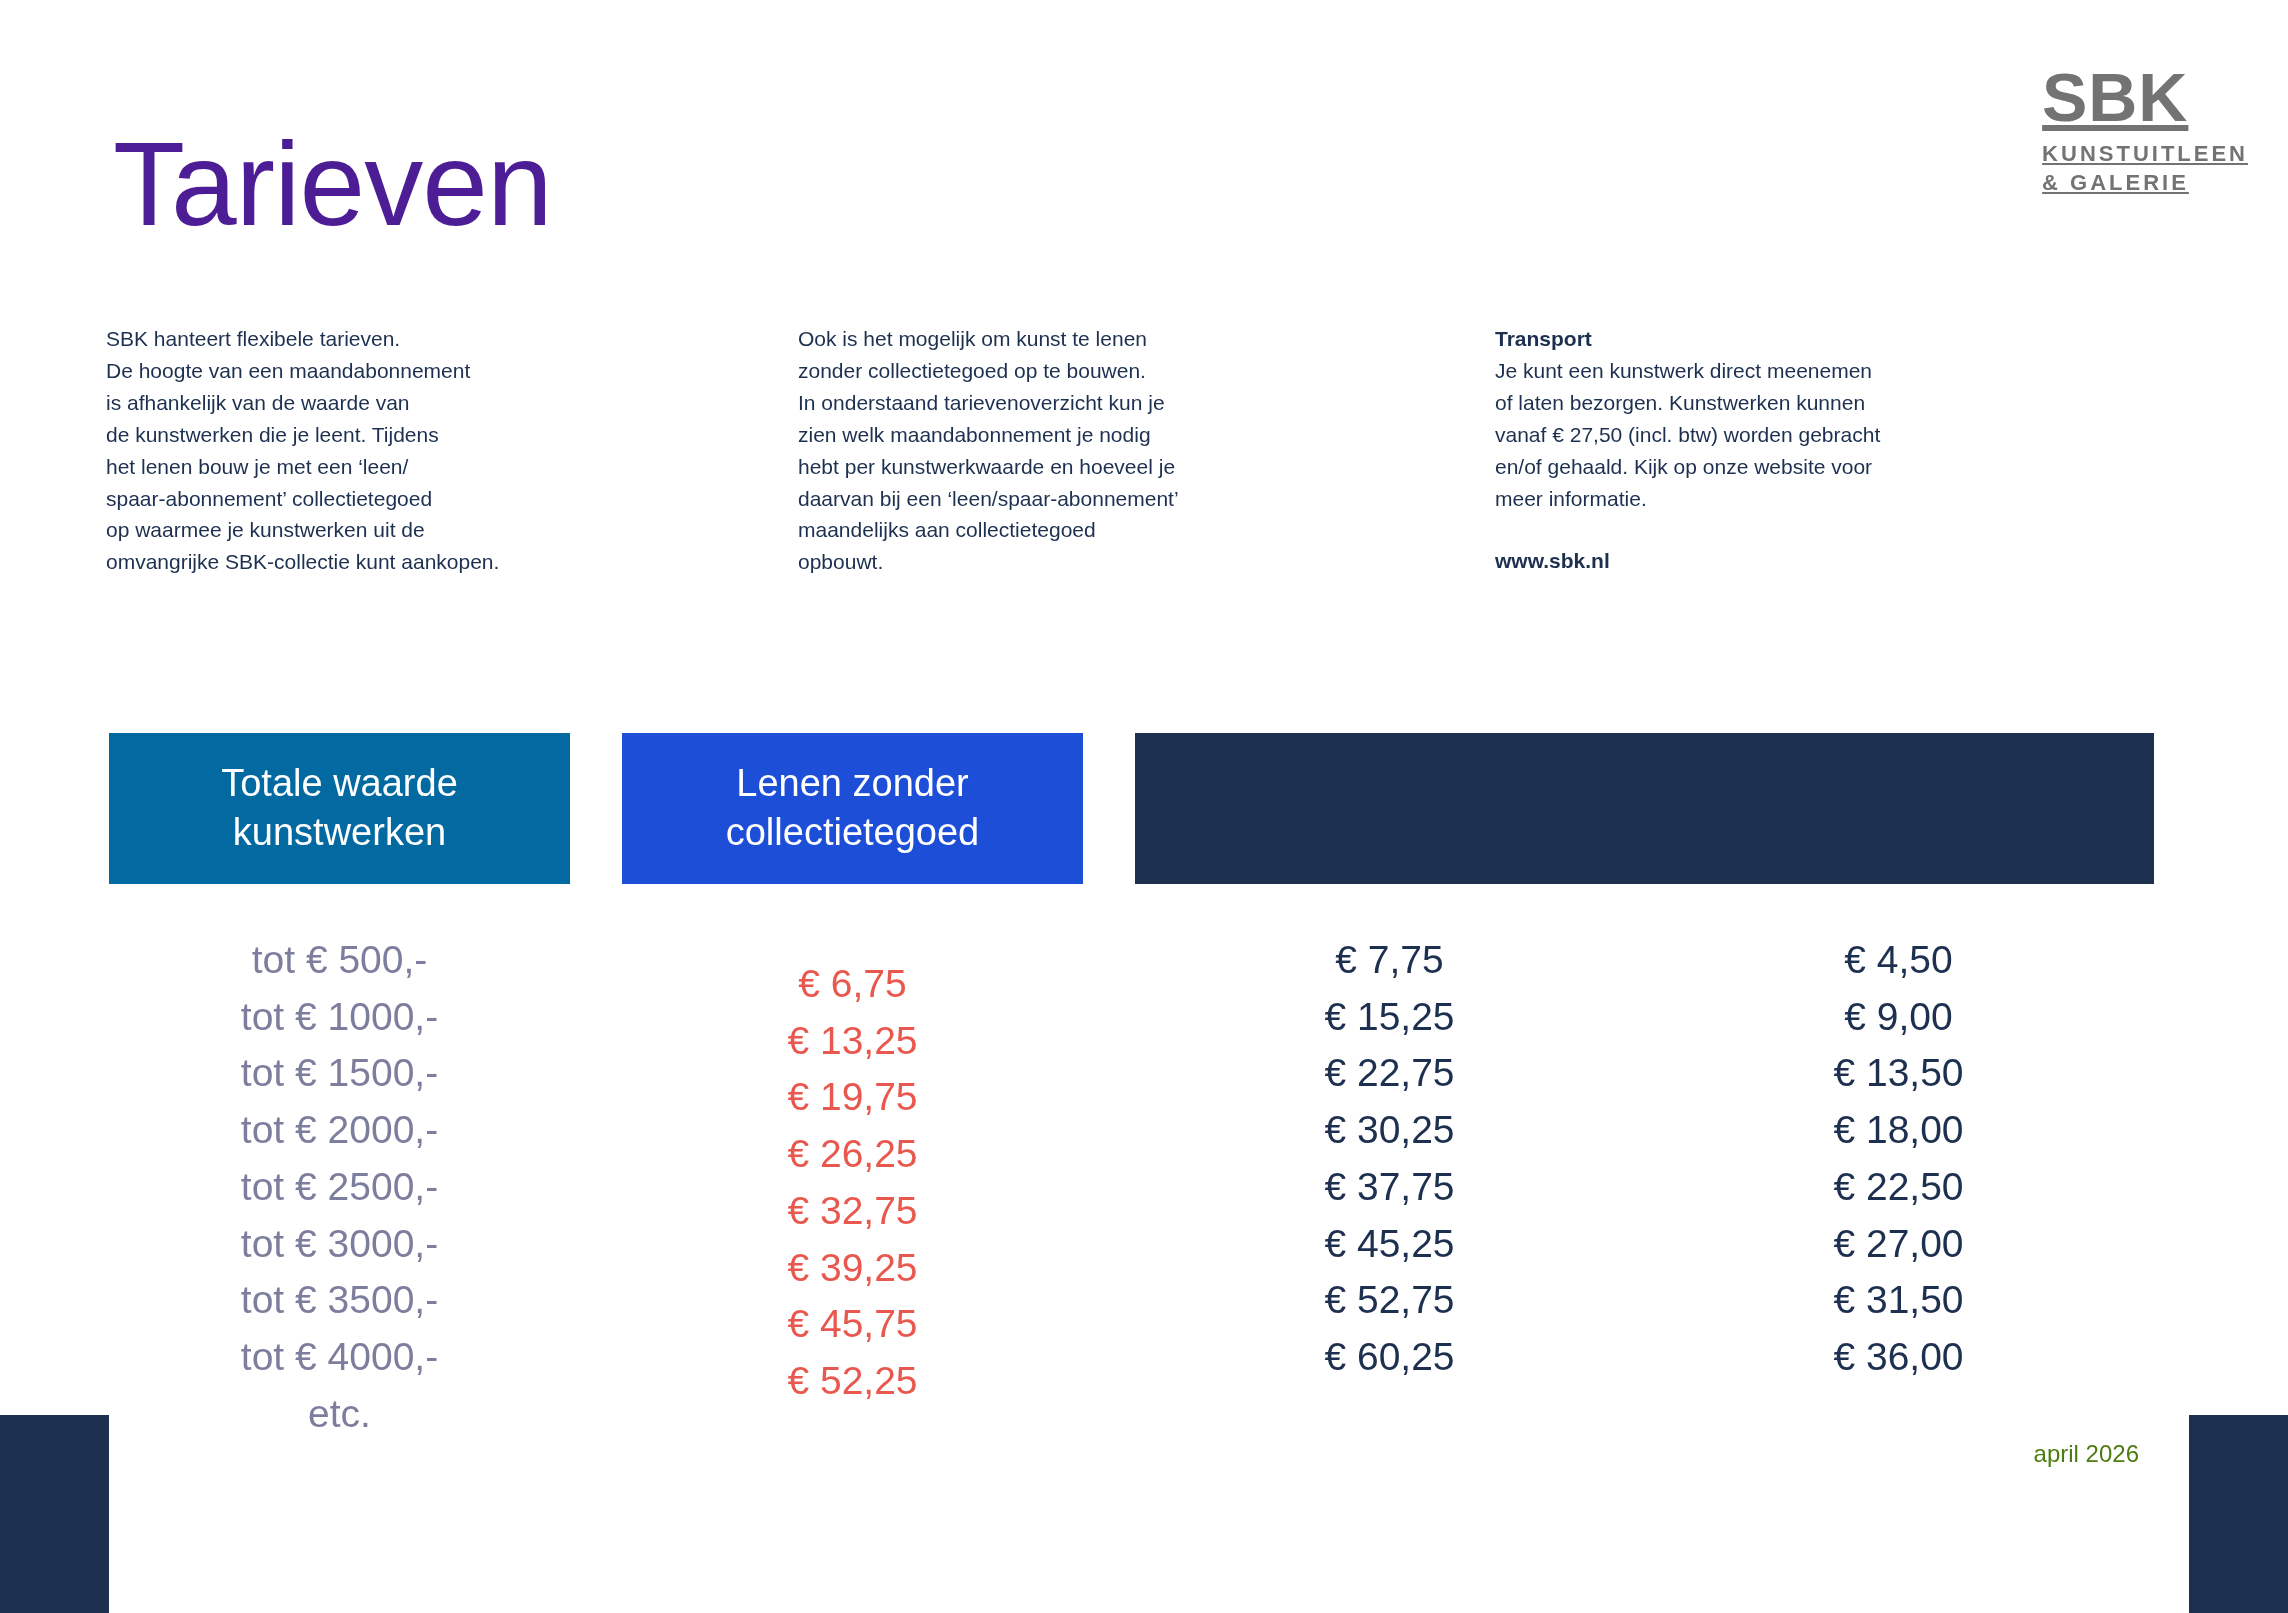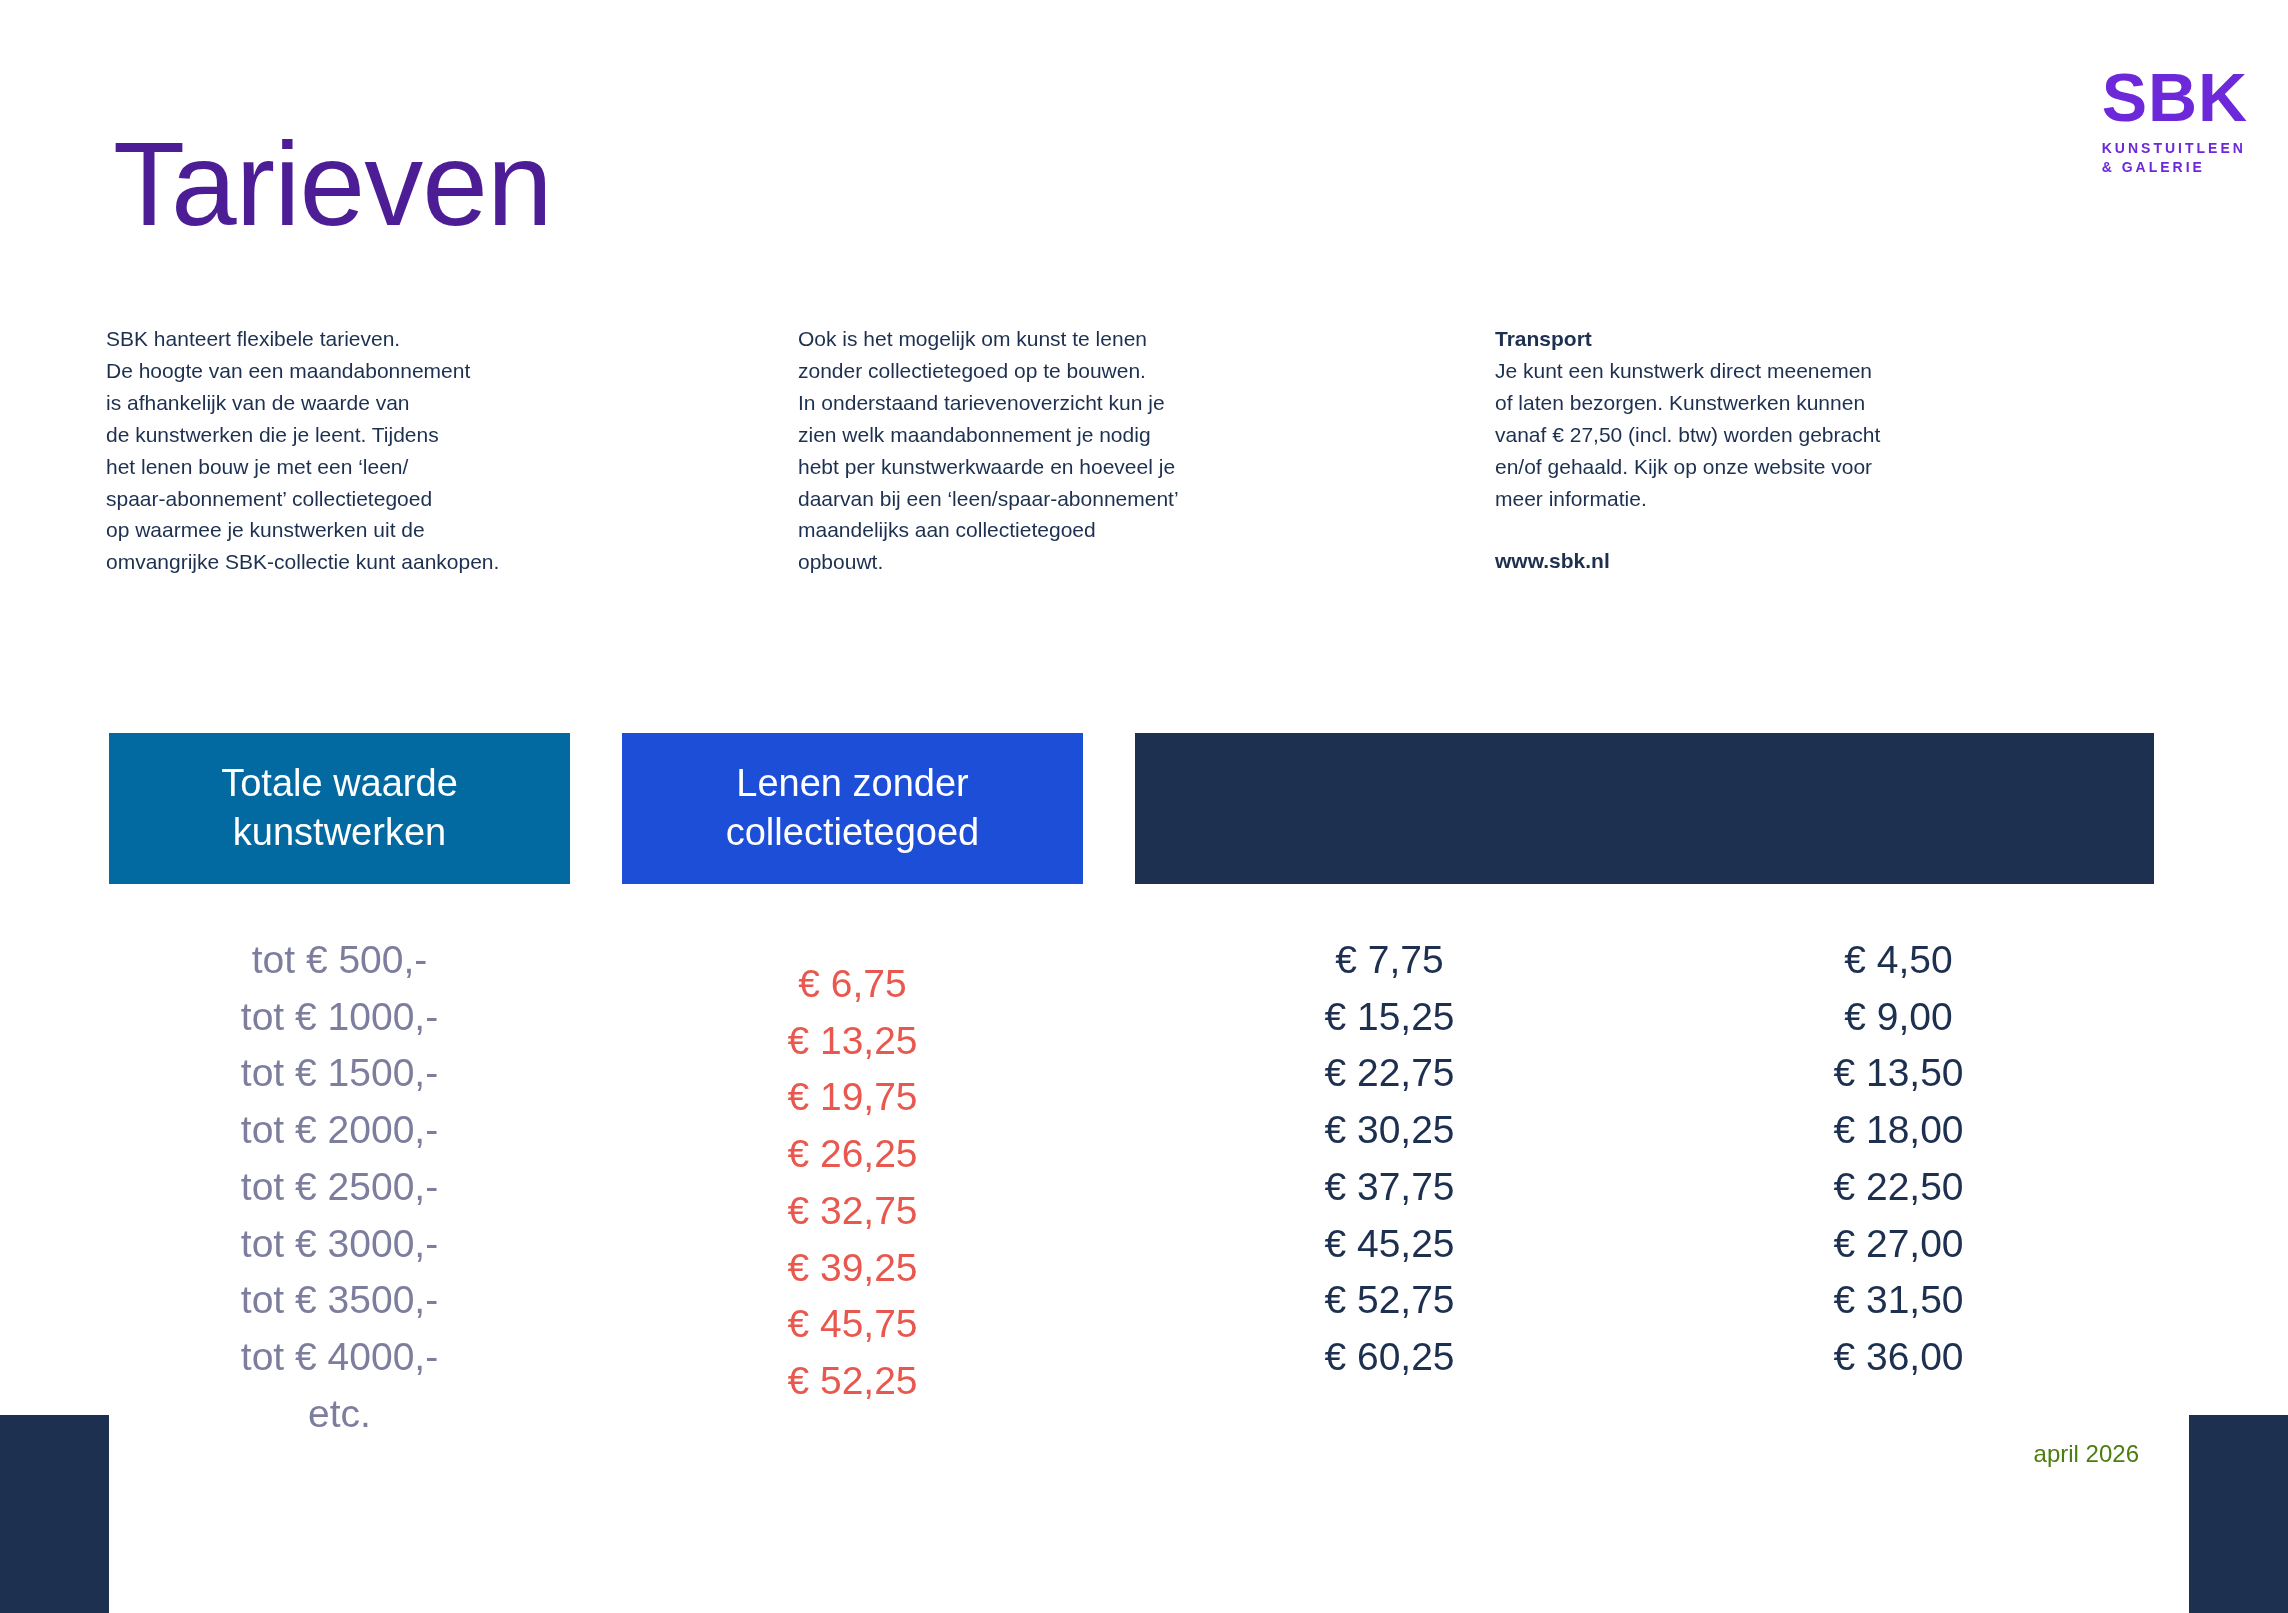--- a/index.html
+++ b/index.html
@@ -50,30 +50,31 @@
     font-weight: 400;
     letter-spacing: -0.9px;
     color: #4c1d95;
   }
 
   .logo {
     position: absolute;
     right: 41px;
     top: 65px;
     text-align: left;
-    color: #6d28d9;
+    color: #737373;
+    text-decoration: underline;
   }
   .logo-main {
     font-size: 68px;
     font-weight: bold;
     letter-spacing: 0.9px;
     line-height: 0.95;
   }
   .logo-sub1, .logo-sub2 {
-    font-size: 14px;
+    font-size: 22px;
     font-weight: bold;
     letter-spacing: 3px;
     line-height: 1.35;
   }
   .logo-sub1 { margin-top: 9.2px; }
 
   
   .intro {
     position: absolute;
     top: 323px;

